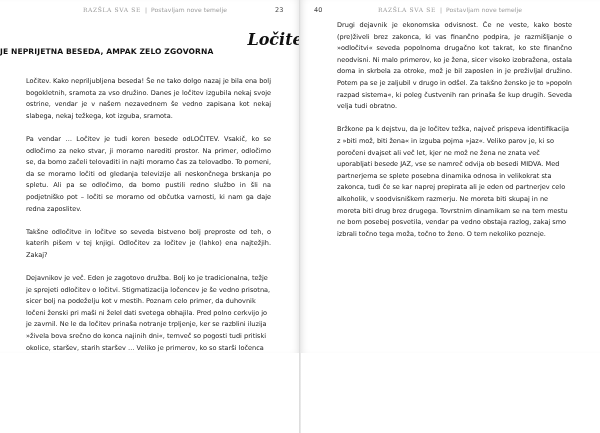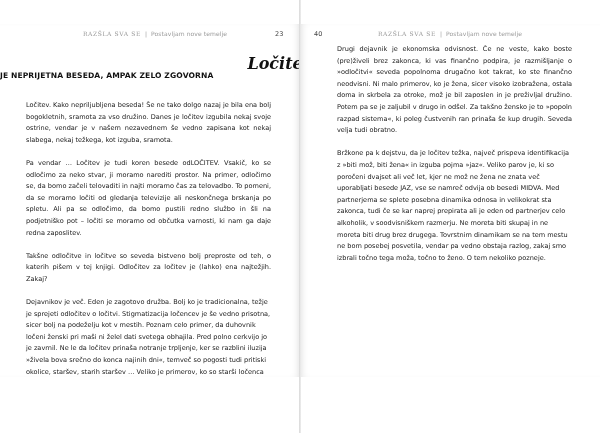--- a/index.html
+++ b/index.html
@@ -7,21 +7,20 @@
       width: 600px; height: 433px; overflow: hidden;
       background: #ffffff;
       font-family: "DejaVu Sans", sans-serif;
       color: #1c1c1c;
       position: relative;
     }
     .spread { position: absolute; inset: 0; display: flex; }
     .page {
       position: relative; width: 300px; height: 353px; overflow: hidden;
       background: #ffffff;
-      margin-top: 24px;
     }
     .page.left { box-shadow: inset -6px 0 8px -6px rgba(0,0,0,0.18); }
     .page.right { box-shadow: inset 6px 0 8px -6px rgba(0,0,0,0.18); }
     .gutter {
       position: absolute; left: 299px; top: 0; width: 2px; height: 433px;
       background: linear-gradient(to right, #d8d8d8, #eeeeee);
       z-index: 3;
     }
     .running-head {
       position: absolute; top: 6px; font-size: 6px; color: #9a9a9a;

